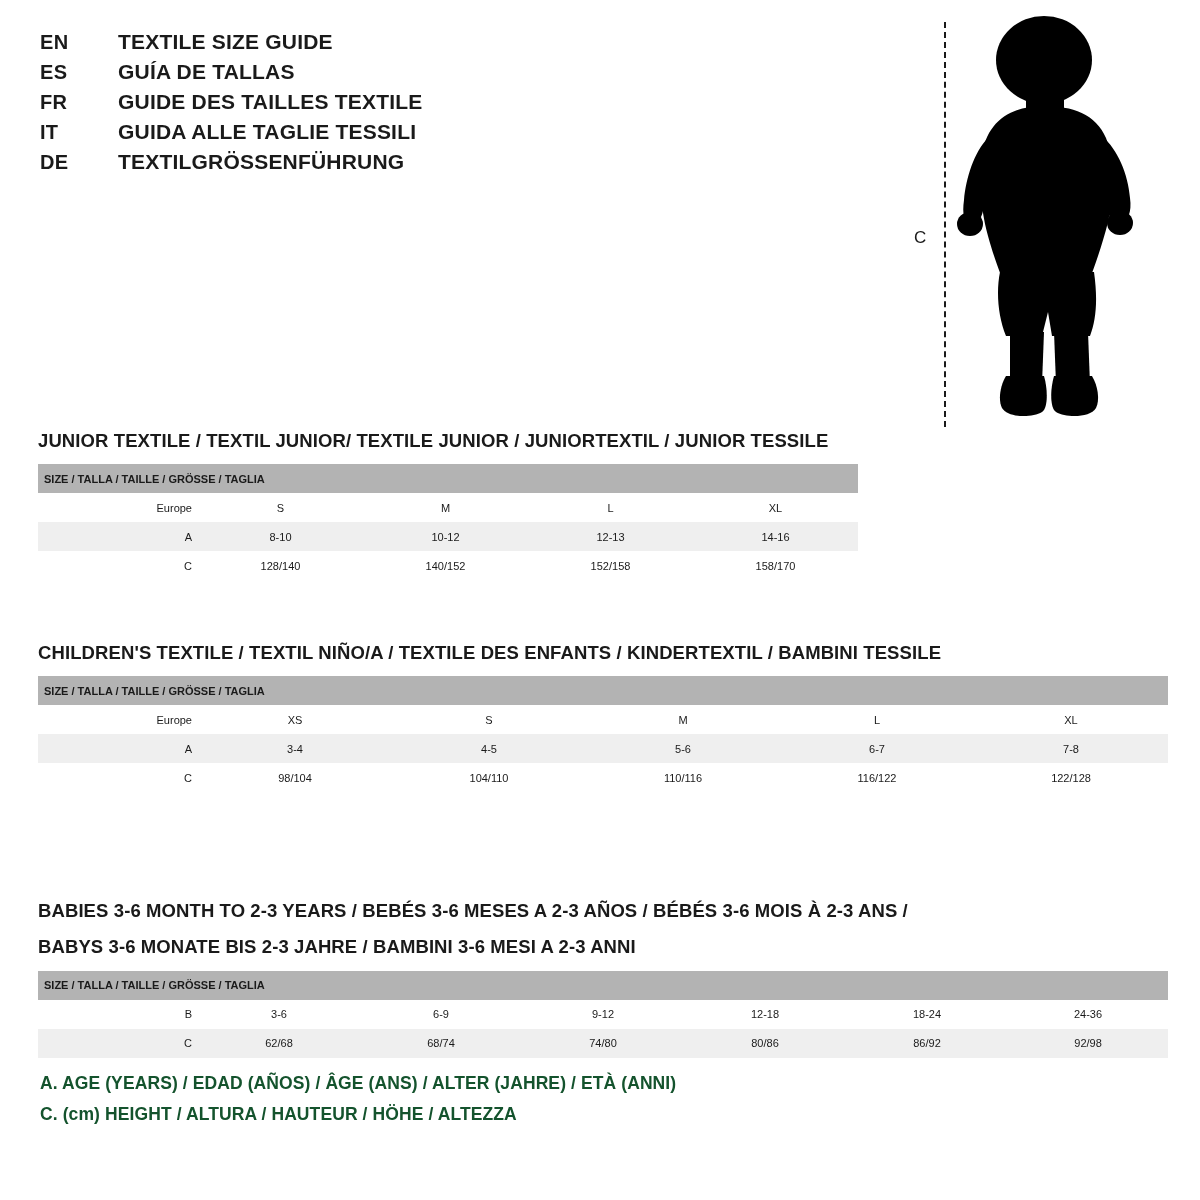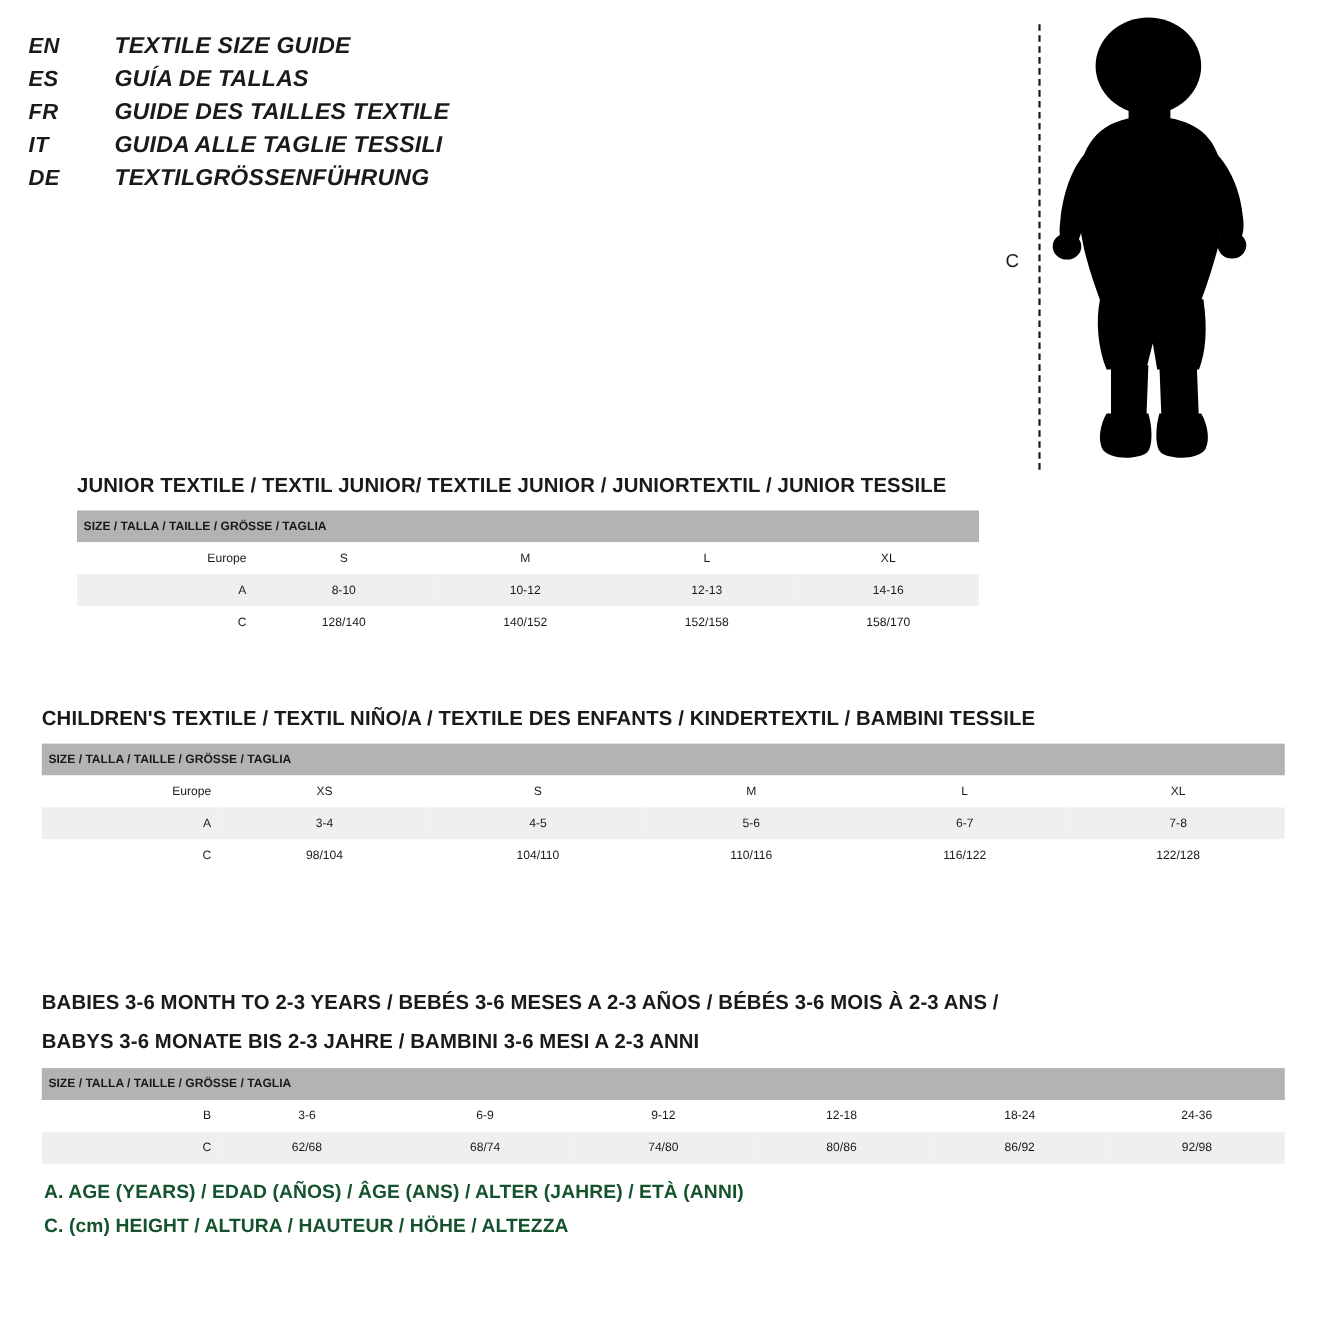--- a/index.html
+++ b/index.html
@@ -13,24 +13,23 @@
     height: 1200px;
     position: relative;
     font-family: "Liberation Sans", sans-serif;
     color: #1a1a1a;
     overflow: hidden;
   }
 
   
   #header-block {
     position: absolute;
-    left: 26px;
+    left: 40px;
     top: 30px;
     width: 820px;
-    font-style: italic;
   }
   .lang-row {
     display: flex;
     align-items: baseline;
     height: 30px;
   }
   .lang-code {
     width: 78px;
     font-size: 20px;
     font-weight: bold;
@@ -108,21 +107,20 @@
     text-align: right;
     padding-left: 8px !important;
   }
   .cell-val { text-align: center; }
 
   #junior-section {
     position: absolute;
     left: 38px;
     top: 428px;
     width: 1120px;
-    margin-left: 32px;
   }
   #junior-table { width: 820px; }
 
   #children-section {
     position: absolute;
     left: 38px;
     top: 640px;
     width: 1130px;
   }
   #children-table { width: 1130px; }

